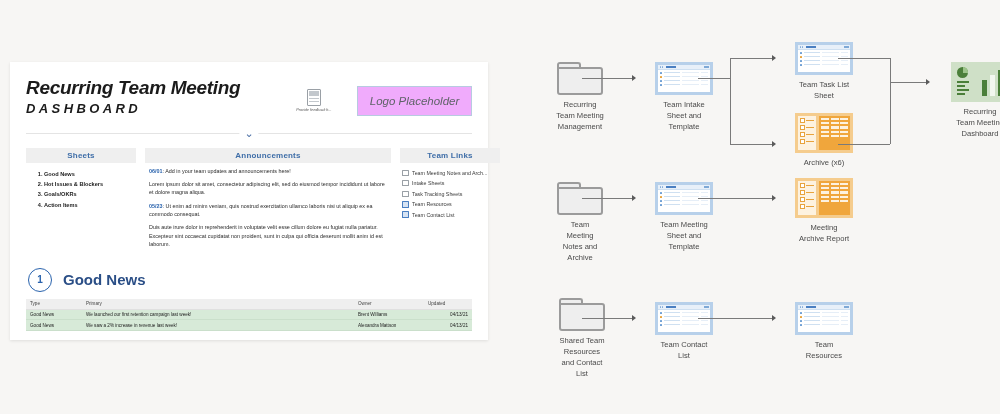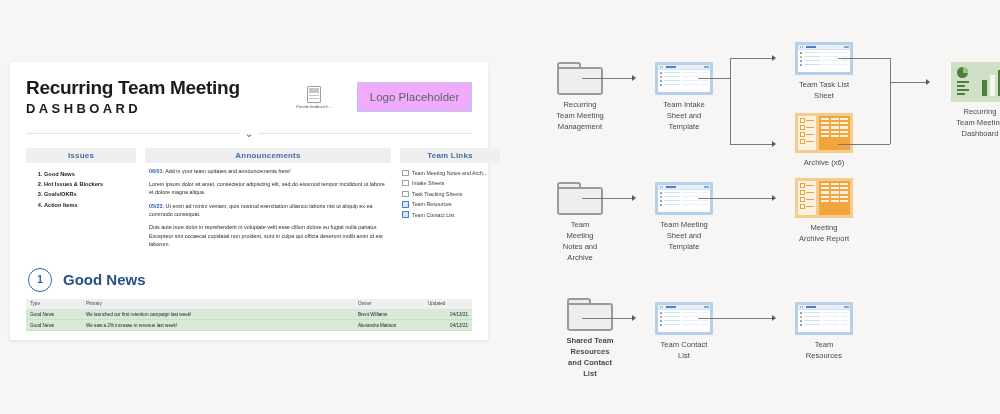--- a/index.html
+++ b/index.html
@@ -10,21 +10,21 @@
     overflow:hidden;
     position:relative;
   }
   
   #dashboard-panel{
     position:absolute;left:10px;top:62px;width:478px;height:278px;
     background:#ffffff;
     box-shadow:0 1px 3px rgba(0,0,0,.10);
   }
   .db-inner{padding:14px 16px 0 16px;}
-  .db-header{display:flex;align-items:flex-start;justify-content:space-between;}
+  .db-header{display:flex;align-items:flex-end;justify-content:space-between;font-style:italic;}
   .db-title-block{padding-top:2px;}
   .db-title{
     font-size:19px;font-weight:bold;color:#1b1b1b;letter-spacing:-.3px;line-height:1.08;
   }
   .db-subtitle{
     font-size:13px;font-weight:bold;color:#1b1b1b;letter-spacing:3.4px;margin-top:2px;
   }
   .db-header-right{display:flex;align-items:center;gap:14px;padding-top:6px;}
   .feedback-block{display:flex;flex-direction:column;align-items:center;width:58px;}
   .feedback-glyph{
@@ -213,21 +213,21 @@
     </div>
 
     <div class="divider-row">
       <div class="divider-line"></div>
       <div class="chevron">⌄</div>
     </div>
 
     <div class="cards">
 
       <div class="card card-agenda">
-        <div class="card-head">Issues</div>
+        <div class="card-head">Sheets</div>
         <div class="card-body">
           <ol class="agenda-list">
             <li>Good News</li>
             <li>Hot Issues &amp; Blockers</li>
             <li>Goals/OKRs</li>
             <li>Action Items</li>
           </ol>
         </div>
       </div>
 
@@ -589,21 +589,21 @@
     </div>
     <div class="node-label" style="white-space:pre-line">Meeting
 Archive Report</div>
   </div>
 
   <div class="conn h" style="left:82px;top:198px;width:52px;"></div>
   <div class="arrow" style="left:132px;top:195px;"></div>
   <div class="conn h" style="left:198px;top:198px;width:76px;"></div>
   <div class="arrow" style="left:272px;top:195px;"></div>
 
-  <div class="node" style="left:44px;top:298px;font-weight:bold;">
+  <div class="node" style="left:36px;top:298px;">
     <div class="icon-folder">
         <div class="tab"></div>
         <div class="body"></div>
       </div>
     <div class="node-label" style="white-space:pre-line">Shared Team
 Resources
 and  Contact
 List</div>
   </div>
 

